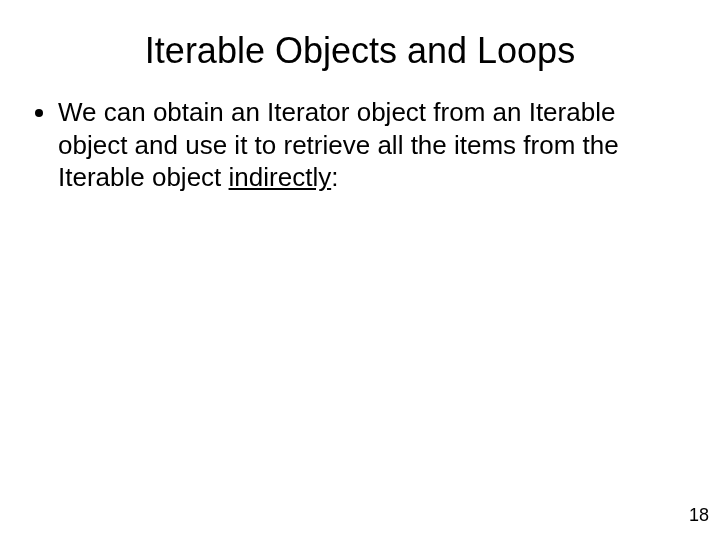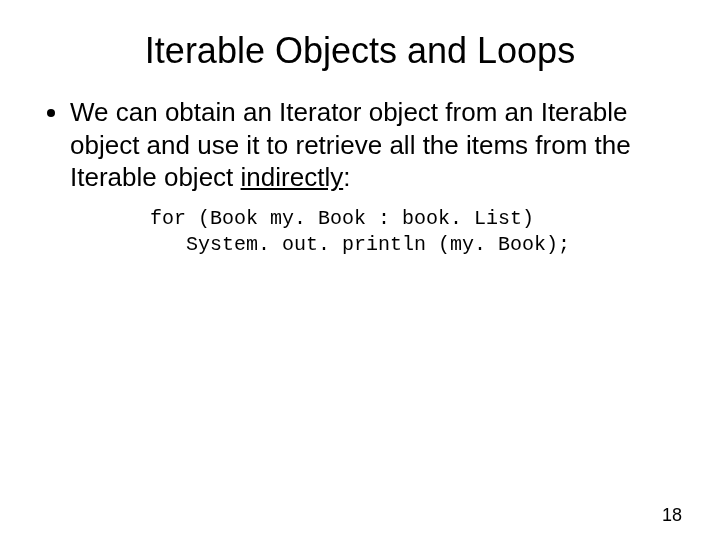--- a/index.html
+++ b/index.html
@@ -20,56 +20,54 @@
   }
   .title {
     text-align: center;
     font-size: 36px;
     font-weight: 400;
     margin: 12px 0 24px 0;
   }
   ul.body {
     list-style: disc;
     padding-left: 28px;
-    margin: 12px;
+    margin: 0;
   }
   ul.body > li {
     font-size: 26px;
     line-height: 1.25;
     margin-bottom: 10px;
   }
   .underline { text-decoration: underline; }
   .codeblock {
     font-family: "Courier New", Courier, monospace;
     font-size: 20px;
     white-space: pre;
     margin: 8px 0 18px 120px;
     line-height: 1.3;
   }
   .mono { font-family: "Courier New", Courier, monospace; }
   .pagenum {
     position: absolute;
-    right: 38px;
+    right: 11px;
     bottom: 14px;
     font-size: 18px;
   }
 </style>
 </head>
 <body>
 
 <div class="slide">
 
   <div class="title">Iterable Objects and Loops</div>
 
   <ul class="body">
     <li>
       <span>We can obtain an Iterator object from an Iterable object and use it to retrieve all the items from the Iterable object </span><span class="underline">indirectly</span><span>:</span>
     </li>
   </ul>
 
 
 
-  <div class="codeblock">for (Book my. Book : book. List)
-   System. out. println (my. Book);</div>
 
   <div class="pagenum">18</div>
 
 </div>
 
 </body></html>

